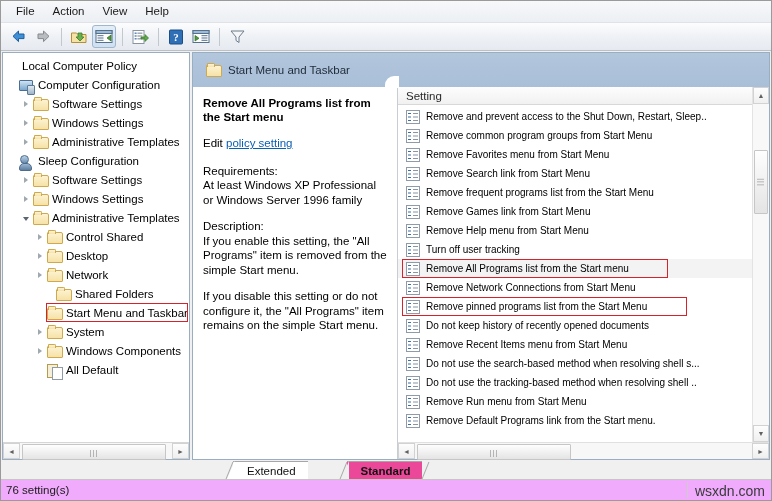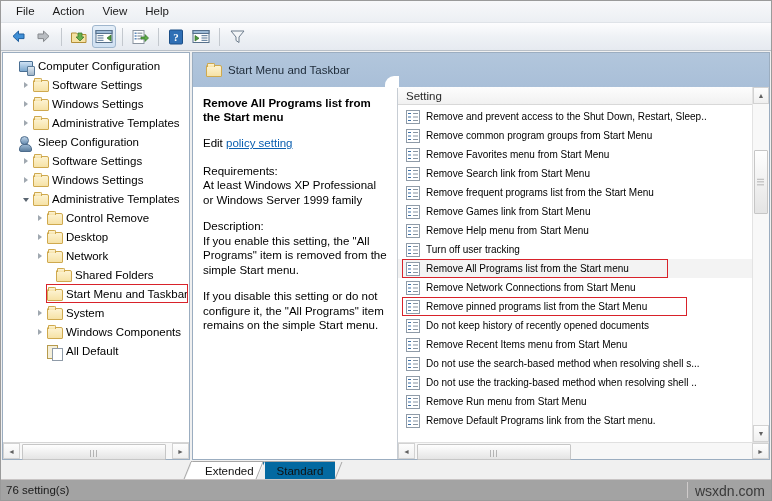--- a/index.html
+++ b/index.html
@@ -307,33 +307,34 @@
   }
   .listhscroll .hs-thumb{width:152px;}
 
   
   .tabstrip{
     height:19px;flex:0 0 19px;
     display:flex;align-items:flex-end;
     background:#f0f0f0;
     padding-left:0px;
     box-sizing:border-box;
+    gap:42px;
   }
   .tabspacer{width:190px;flex:0 0 190px;height:19px;}
   .tab{
     position:relative;height:18px;
     display:flex;align-items:center;
     padding:0 12px 0 14px;
     font-size:11.5px;color:#111;
     background:#fff;
     border-top:1px solid #a6a6a6;
     margin-right:-3px;
     box-sizing:border-box;
   }
-  .tab.inactive{background:#0369a1;}
+  .tab.inactive{background:#ec4899;font-weight:bold;}
   .tab:before{
     content:'';position:absolute;left:-6px;top:-1px;
     width:0;height:0;
     border-bottom:18px solid #fff;
     border-left:8px solid transparent;
   }
   .tab.inactive:before{border-bottom-color:#efefef;}
   .tab:after{
     content:'';position:absolute;right:-7px;top:-1px;
     width:0;height:0;
@@ -341,21 +342,21 @@
     border-right:8px solid transparent;
   }
   .tabedge{
     position:absolute;top:0;bottom:0;width:1px;background:#a6a6a6;
     transform:skewX(-22deg);
   }
 
   
   .statusbar{
     height:21px;flex:0 0 21px;
-    background:#a3a3a3;
+    background:#f0abfc;
     border-top:1px solid #c8c4c4;
     display:flex;align-items:center;
     font-size:11.5px;color:#1a1a1a;
     padding-left:5px;
     box-sizing:border-box;
     position:relative;
   }
   .watermark{
     position:absolute;right:6px;top:3px;
     font-size:14px;color:#3a3a3a;
@@ -441,55 +442,59 @@
       </svg>
     </div>
   </div>
 
   <div class="body">
 
     <div class="treepane">
       <div class="treescroll" id="tree-rows">
           <div class="trow" style="padding-left: 2px;">
             <span class="tw"></span>
-            <span class="ticon">
-              <i class="ic-computer"></i>
-            </span>
-            <span class="tlabel">Computer Configuration</span>
-          </div>
-          <div class="trow" style="padding-left: 16px;">
-            <span class="tw">
-              <i class="arrow"></i>
-            </span>
-            <span class="ticon">
-              <i class="folder"></i>
-            </span>
-            <span class="tlabel">Software Settings</span>
-          </div>
-          <div class="trow" style="padding-left: 16px;">
-            <span class="tw">
-              <i class="arrow"></i>
-            </span>
-            <span class="ticon">
-              <i class="folder"></i>
-            </span>
-            <span class="tlabel">Windows Settings</span>
-          </div>
-          <div class="trow" style="padding-left: 16px;">
-            <span class="tw">
-              <i class="arrow"></i>
-            </span>
-            <span class="ticon">
-              <i class="folder"></i>
-            </span>
-            <span class="tlabel">Administrative Templates</span>
+            <span class="tlabel">Local Computer Policy</span>
           </div>
           <div class="trow" style="padding-left: 2px;">
             <span class="tw"></span>
             <span class="ticon">
+              <i class="ic-computer"></i>
+            </span>
+            <span class="tlabel">Computer Configuration</span>
+          </div>
+          <div class="trow" style="padding-left: 16px;">
+            <span class="tw">
+              <i class="arrow"></i>
+            </span>
+            <span class="ticon">
+              <i class="folder"></i>
+            </span>
+            <span class="tlabel">Software Settings</span>
+          </div>
+          <div class="trow" style="padding-left: 16px;">
+            <span class="tw">
+              <i class="arrow"></i>
+            </span>
+            <span class="ticon">
+              <i class="folder"></i>
+            </span>
+            <span class="tlabel">Windows Settings</span>
+          </div>
+          <div class="trow" style="padding-left: 16px;">
+            <span class="tw">
+              <i class="arrow"></i>
+            </span>
+            <span class="ticon">
+              <i class="folder"></i>
+            </span>
+            <span class="tlabel">Administrative Templates</span>
+          </div>
+          <div class="trow" style="padding-left: 2px;">
+            <span class="tw"></span>
+            <span class="ticon">
               <i class="ic-user"></i>
             </span>
             <span class="tlabel">Sleep Configuration</span>
           </div>
           <div class="trow" style="padding-left: 16px;">
             <span class="tw">
               <i class="arrow"></i>
             </span>
             <span class="ticon">
               <i class="folder"></i>
@@ -514,21 +519,21 @@
             </span>
             <span class="tlabel">Administrative Templates</span>
           </div>
           <div class="trow" style="padding-left: 30px;">
             <span class="tw">
               <i class="arrow"></i>
             </span>
             <span class="ticon">
               <i class="folder"></i>
             </span>
-            <span class="tlabel">Control Remove</span>
+            <span class="tlabel">Control Shared</span>
           </div>
           <div class="trow" style="padding-left: 30px;">
             <span class="tw">
               <i class="arrow"></i>
             </span>
             <span class="ticon">
               <i class="folder"></i>
             </span>
             <span class="tlabel">Desktop</span>
           </div>
@@ -608,21 +613,21 @@
 
       <div class="cbody">
 
         <div class="desc">
           <h3>Remove All Programs list from the Start menu</h3>
           <div class="editline">
             <span>Edit </span><a href="#">policy setting</a>
           </div>
           <div class="blk">
             <div>Requirements:</div>
-            <div>At least Windows XP Professional or Windows Server 1999 family</div>
+            <div>At least Windows XP Professional or Windows Server 1996 family</div>
           </div>
           <div class="blk">
             <div>Description:</div>
             <div>If you enable this setting, the "All Programs" item is removed from the simple Start menu.</div>
           </div>
           <div class="blk">
             <div>If you disable this setting or do not configure it, the "All Programs" item remains on the simple Start menu.</div>
           </div>
         </div>
 

